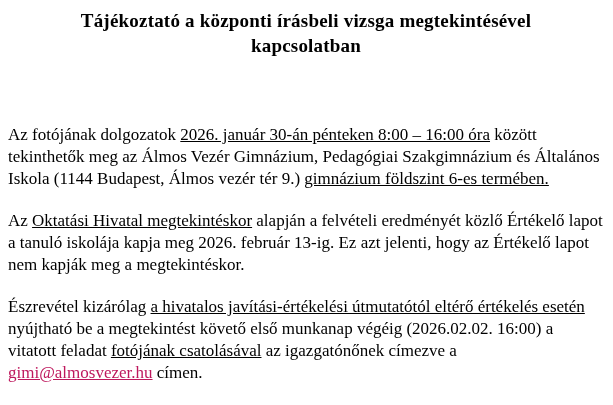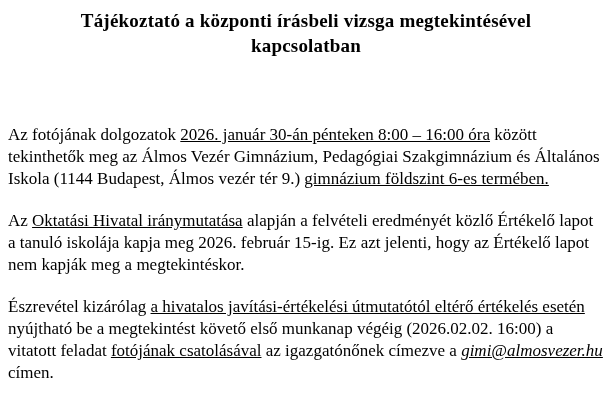--- a/index.html
+++ b/index.html
@@ -31,32 +31,31 @@
     margin-top: 20px;
     text-align: left;
   }
   .para.first {
     margin-top: 66px;
   }
   .u {
     text-decoration: underline;
   }
   a.link {
-    color: #000000;
+    color: #be185d;
     text-decoration: underline;
     cursor: pointer;
-    font-style: italic;
   }
 </style>
 </head>
 <body>
 
 <div class="page">
 
   <h1 class="doc-title">Tájékoztató a központi írásbeli vizsga megtekintésével kapcsolatban</h1>
 
   <p class="para first"><span>Az fotójának dolgozatok </span><span class="u">2026. január 30-án pénteken 8:00 – 16:00 óra</span><span> között tekinthetők meg az Álmos Vezér Gimnázium, Pedagógiai Szakgimnázium és Általános Iskola (1144 Budapest, Álmos vezér tér 9.) </span><span class="u">gimnázium földszint 6-es termében.</span></p>
 
-  <p class="para"><span>Az </span><span class="u">Oktatási Hivatal iránymutatása</span><span> alapján a felvételi eredményét közlő Értékelő lapot a tanuló iskolája kapja meg 2026. február 15-ig. Ez azt jelenti, hogy az Értékelő lapot nem kapják meg a megtekintéskor.</span></p>
+  <p class="para"><span>Az </span><span class="u">Oktatási Hivatal megtekintéskor</span><span> alapján a felvételi eredményét közlő Értékelő lapot a tanuló iskolája kapja meg 2026. február 13-ig. Ez azt jelenti, hogy az Értékelő lapot nem kapják meg a megtekintéskor.</span></p>
 
   <p class="para"><span>Észrevétel kizárólag </span><span class="u">a hivatalos javítási-értékelési útmutatótól eltérő értékelés esetén</span><span> nyújtható be a megtekintést követő első munkanap végéig (2026.02.02. 16:00) a vitatott feladat </span><span class="u">fotójának csatolásával</span><span> az igazgatónőnek címezve a </span><a class="link" href="#">gimi@almosvezer.hu</a><span> címen.</span></p>
 
 </div>
 
 </body></html>

